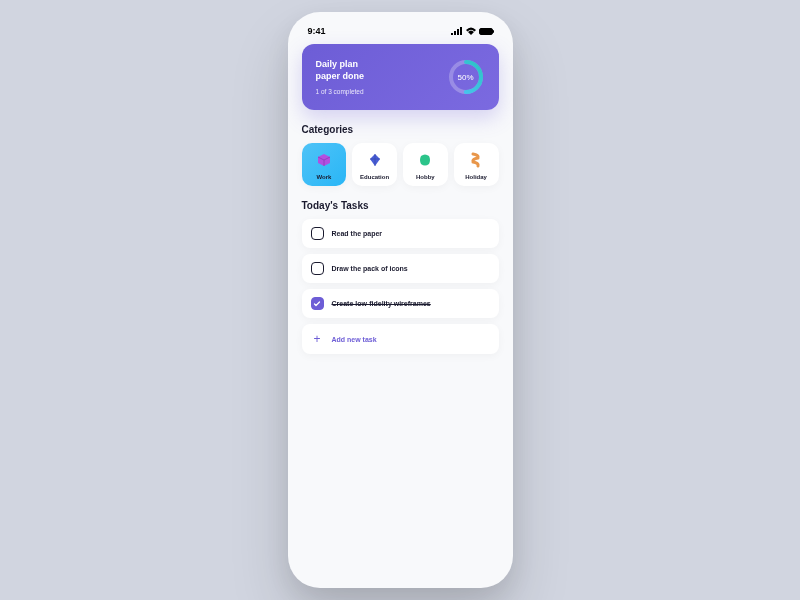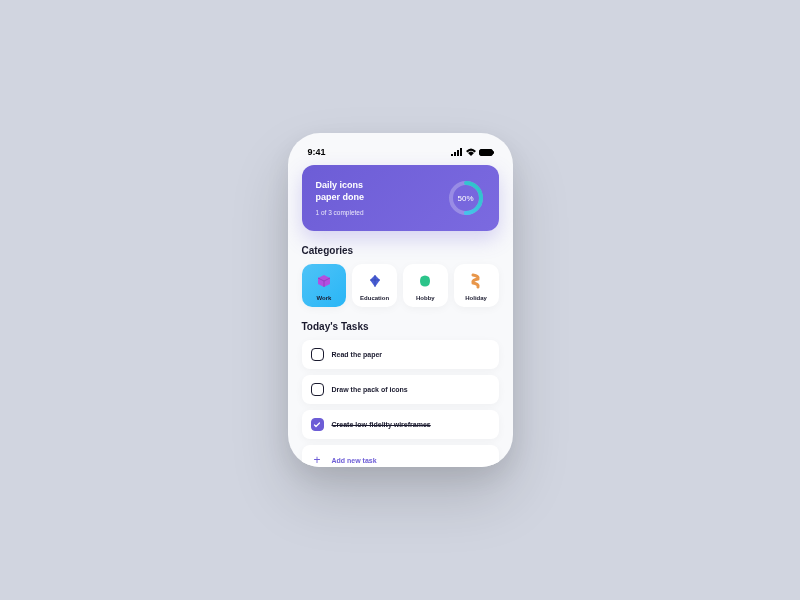--- a/index.html
+++ b/index.html
@@ -1,17 +1,17 @@
 <!DOCTYPE html>
 <html><head>
   <meta charset="utf-8">
   <style>
     * { margin: 0; padding: 0; box-sizing: border-box; font-family: -apple-system, BlinkMacSystemFont, 'Segoe UI', sans-serif; }
     body { background: #d1d5e0; width: 800px; height: 600px; display: flex; align-items: center; justify-content: center; }
-    .phone { width: 225px; height: 334px; background: #f8f9fb; border-radius: 32px; box-shadow: 0 30px 60px rgba(0,0,0,0.15), 0 10px 25px rgba(0,0,0,0.08); padding: 14px 14px 10px; display: flex; flex-direction: column; overflow: hidden; }
+    .phone { width: 225px; height: 576px; background: #f8f9fb; border-radius: 32px; box-shadow: 0 30px 60px rgba(0,0,0,0.15), 0 10px 25px rgba(0,0,0,0.08); padding: 14px 14px 10px; display: flex; flex-direction: column; overflow: hidden; }
     .status-bar { display: flex; justify-content: space-between; align-items: center; font-size: 9px; font-weight: 600; color: #000; padding: 0 6px 8px; }
     .status-icons { display: flex; gap: 3px; align-items: center; }
     .signal { width: 12px; height: 8px; }
     .wifi { width: 10px; height: 8px; }
     .battery { width: 14px; height: 7px; border: 1px solid #000; border-radius: 2px; position: relative; }
     .battery::after { content: ''; position: absolute; right: -2px; top: 1.5px; width: 1px; height: 3px; background: #000; border-radius: 0 1px 1px 0; }
     .battery-fill { width: 100%; height: 100%; background: #000; }
     .search-box { background: #fff; border-radius: 10px; padding: 8px 10px; display: flex; align-items: center; gap: 7px; box-shadow: 0 2px 8px rgba(0,0,0,0.04); margin-bottom: 10px; }
     .search-input { border: none; outline: none; font-size: 8px; color: #999; flex: 1; background: transparent; }
     .daily-card { background: linear-gradient(135deg, #6d5dd6, #7b6ae0); border-radius: 12px; padding: 14px 14px; display: flex; justify-content: space-between; align-items: center; box-shadow: 0 8px 20px rgba(109,93,214,0.25); margin-bottom: 14px; }
@@ -56,21 +56,21 @@
       <div class="battery">
           <div class="battery-fill"></div>
         </div>
     </div>
   </div>
 
 
   <div class="daily-card">
     <div class="daily-text">
       <div class="daily-title">
-        <div>Daily icons</div>
+        <div>Daily plan</div>
         <div>paper done</div>
       </div>
       <div class="daily-sub">1 of 3 completed</div>
     </div>
     <div class="progress-ring">
       <svg width="38" height="38" viewBox="0 0 38 38">
         <circle cx="19" cy="19" r="15" fill="none" stroke="rgba(255,255,255,0.25)" stroke-width="4"></circle>
         <circle cx="19" cy="19" r="15" fill="none" stroke="url(#grad)" stroke-width="4" stroke-dasharray="47 94" stroke-linecap="round"></circle>
         <defs>
             <linearGradient id="grad" x1="0" y1="0" x2="1" y2="1">

